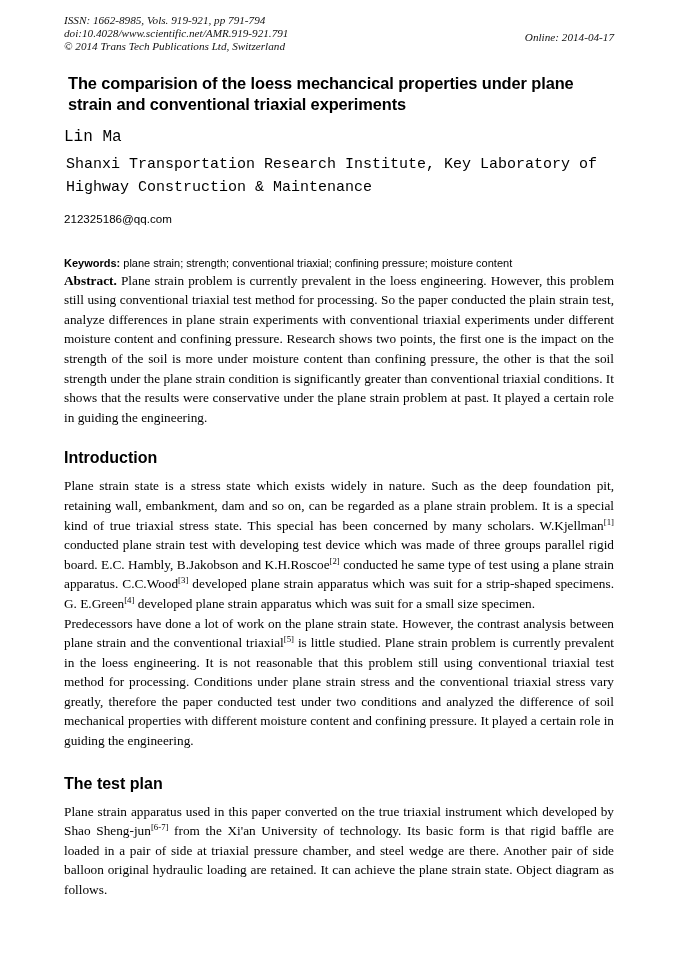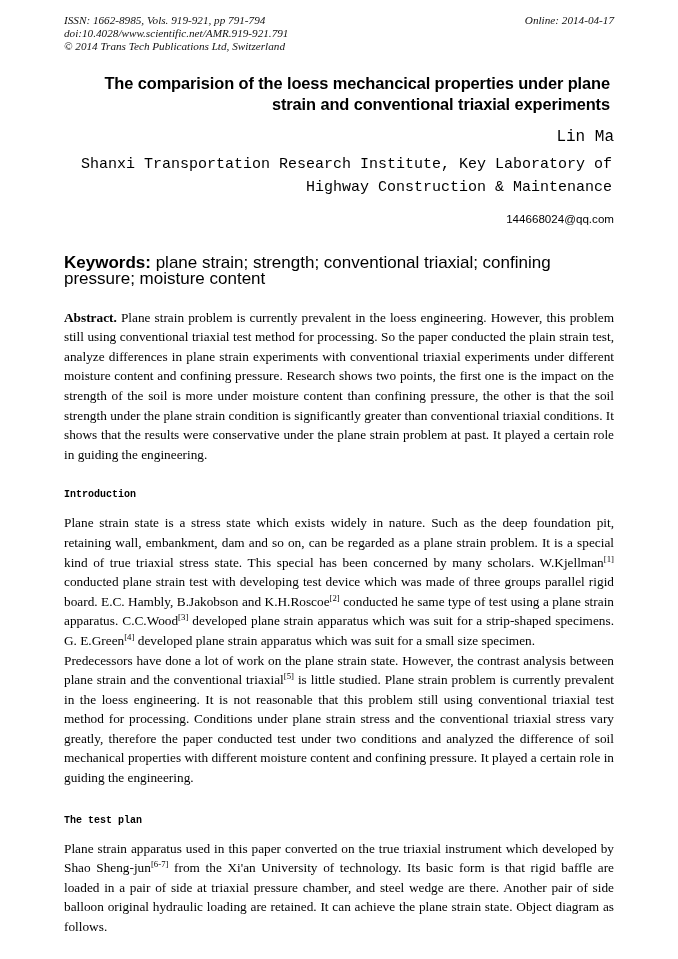--- a/index.html
+++ b/index.html
@@ -42,30 +42,30 @@
     line-height: 13.2px;
     color: #111111;
     margin-bottom: 0;
   }
   .journal-header .hdr-line {
     white-space: nowrap;
   }
   .online-date {
     position: absolute;
     right: 0;
-    top: 0;
+    top: 17px;
     font-size: 11.2px;
     line-height: 13.2px;
     white-space: nowrap;
   }
 
   
   .title-block {
     margin-top: 19px;
-    text-align: right;
+    text-align: left;
   }
   .paper-title {
     font-family: "Liberation Sans", sans-serif;
     font-weight: bold;
     font-size: 16.4px;
     line-height: 21px;
     letter-spacing: -0.1px;
     margin: 0 auto;
     padding: 0 4px;
   }
@@ -89,50 +89,49 @@
   .email {
     font-family: "Liberation Sans", sans-serif;
     font-size: 11.6px;
     line-height: 16px;
     margin-top: 12px;
   }
 
   
   .keywords {
     font-family: "Liberation Sans", sans-serif;
-    font-size: 17px;
+    font-size: 11px;
     line-height: 16px;
     margin-top: 28px;
     text-align: left;
   }
   .keywords .kw-label {
     font-weight: bold;
   }
 
   
   .abstract {
-    margin-top: 21px;
     font-family: "Liberation Serif", serif;
     font-size: 13.3px;
     line-height: 19.6px;
     text-align: justify;
     text-justify: inter-word;
   }
   .abstract .ab-label {
     font-weight: bold;
   }
 
   
   .section {
     margin-top: 22px;
   }
   .section-heading {
-    font-family: Liberation Mono, monospace;
+    font-family: Liberation Sans, sans-serif;
     font-weight: bold;
-    font-size: 10px;
+    font-size: 16px;
     line-height: 18px;
     margin-bottom: 9px;
   }
   .para {
     font-family: "Liberation Serif", serif;
     font-size: 13.3px;
     line-height: 19.6px;
     text-align: justify;
     text-justify: inter-word;
     margin: 0;
@@ -163,21 +162,21 @@
       <div class="hdr-line">© 2014 Trans Tech Publications Ltd, Switzerland</div>
       <div class="online-date">Online: 2014-04-17</div>
     </div>
 
     <div class="title-block">
       <h1 class="paper-title">The comparision of the loess mechancical properties under plane strain and conventional triaxial experiments</h1>
       <div class="author">Lin Ma</div>
       <div class="affiliation">
         <span class="aff-line">Shanxi Transportation Research Institute, Key Laboratory of Highway Construction &amp; Maintenance</span>
       </div>
-      <div class="email">144668024@qq.com</div>
+      <div class="email">212325186@qq.com</div>
     </div>
 
     <div class="keywords">
       <span class="kw-label">Keywords:</span><span> plane strain; strength; conventional triaxial; confining pressure; moisture content</span>
     </div>
 
     <div class="abstract">
       <span class="ab-label">Abstract.</span><span> Plane strain problem is currently prevalent in the loess engineering. However, this problem still using conventional triaxial test method for processing. So the paper conducted the plain strain test, analyze differences in plane strain experiments with conventional triaxial experiments under different moisture content and confining pressure. Research shows two points, the first one is the impact on the strength of the soil is more under moisture content than confining pressure, the other is that the soil strength under the plane strain condition is significantly greater than conventional triaxial conditions. It shows that the results were conservative under the plane strain problem at past. It played a certain role in guiding the engineering.</span>
     </div>
 

